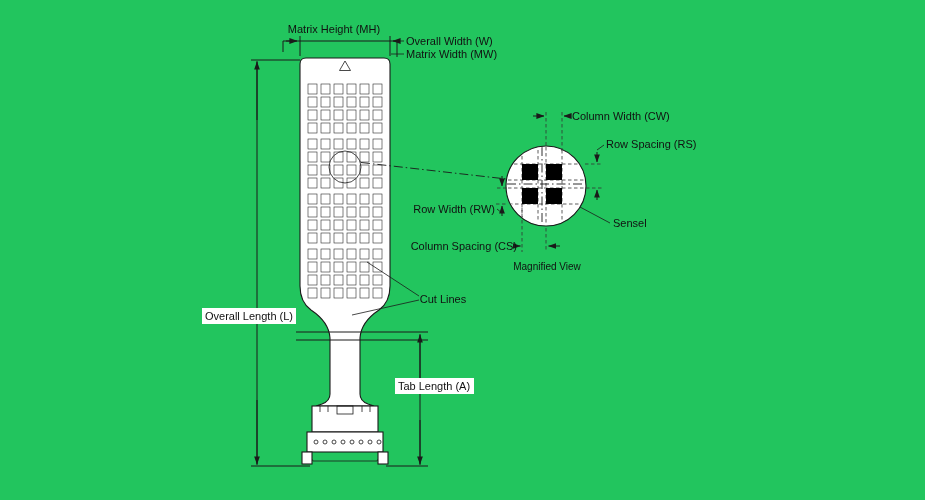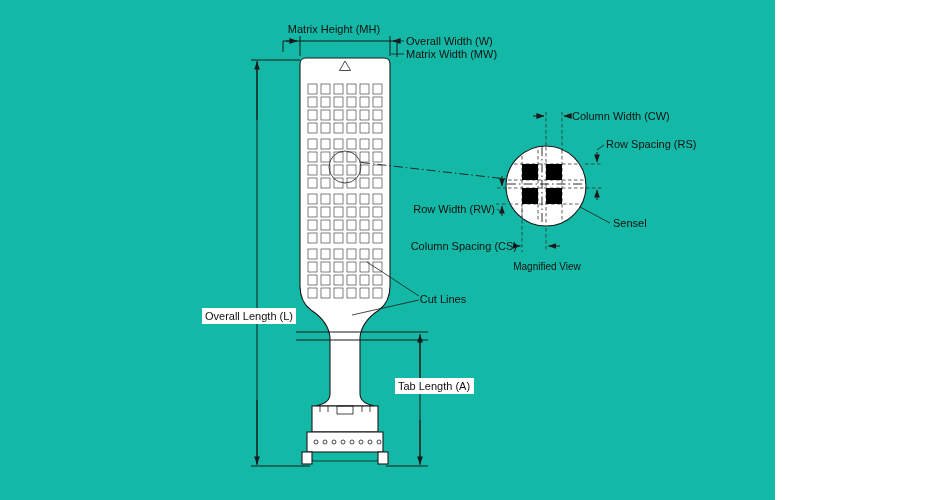--- a/index.html
+++ b/index.html
@@ -1,16 +1,16 @@
 <!DOCTYPE html>
 <html><head>
 <meta charset="utf-8">
 <style>
   html,body{margin:0;padding:0;background:#fff}
-  .stage{width:775px;height:500px;position:relative;background:#14b8a6;overflow:hidden}
+  .stage{width:925px;height:500px;position:relative;background:#22c55e;overflow:hidden}
   svg{display:block}
   text{font-family:"Liberation Sans","DejaVu Sans",sans-serif;font-size:11px;fill:#111}
   .cap{font-size:10px}
   .ln{stroke:#1a1a1a;stroke-width:1;fill:none}
   .thin{stroke:#1a1a1a;stroke-width:0.8;fill:none}
   .dash{stroke:#333;stroke-width:0.8;fill:none;stroke-dasharray:3.5 2.5}
   .dashdot{stroke:#1a1a1a;stroke-width:0.9;fill:none;stroke-dasharray:9 3 1.5 3}
   .outline{stroke:#1a1a1a;stroke-width:1.1;fill:#fff}
   .cell{stroke:#2a2a2a;stroke-width:0.6;fill:#fff}
   .pin{stroke:#1a1a1a;stroke-width:0.8;fill:#fff}

